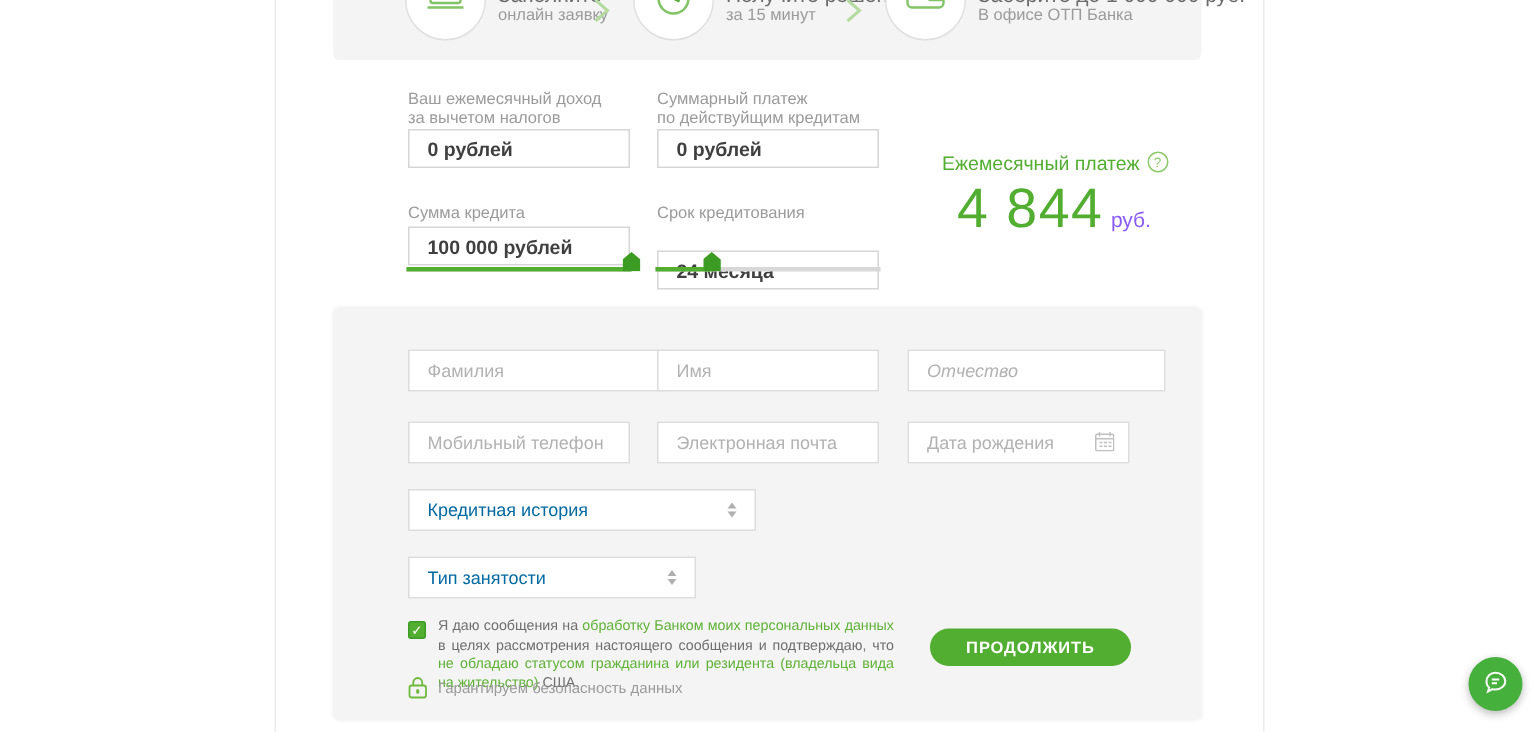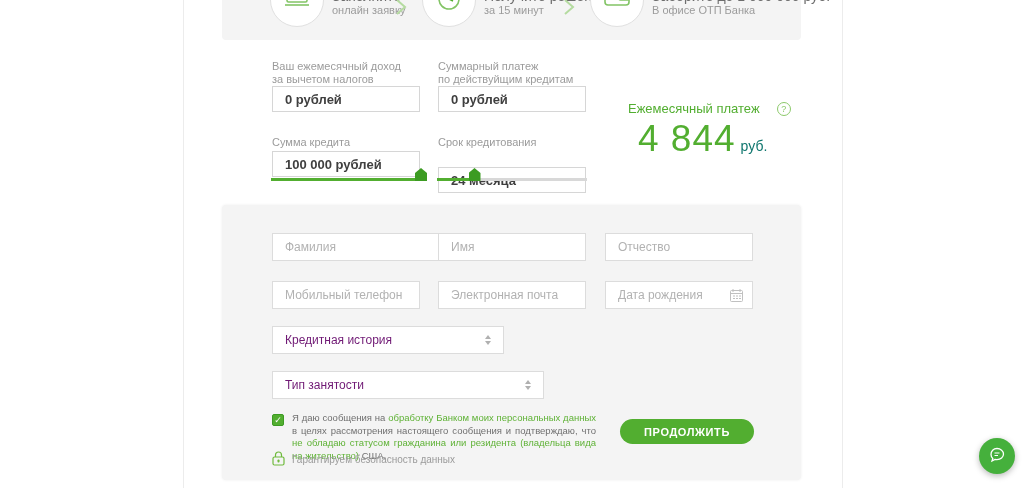--- a/index.html
+++ b/index.html
@@ -20,34 +20,34 @@
   .step-chevron{position:absolute;top:28px;}
 
   
   .calc-label{position:absolute;font-size:11px;line-height:13px;color:#9b9b9b;}
   .calc-input{position:absolute;width:148px;height:26px;border:1px solid #d6d6d6;background:#fff;
     font-size:13px;font-weight:bold;color:#3f3f3f;padding:0 0 0 12px;outline:none;}
   .slider{position:absolute;width:150px;height:3px;background:#d8d8d8;}
   .slider-fill{position:relative;height:3px;background:#52ae30;}
   .slider-handle{position:absolute;right:-6px;bottom:0;width:12px;height:13px;background:#3c9b22;
     clip-path:polygon(50% 0,100% 38%,100% 100%,0 100%,0 38%);}
-  .monthly-label{position:absolute;left:628px;top:101px;font-size:13px;color:#52ae30;display:flex;align-items:flex-end;gap:17px;}
+  .monthly-label{position:absolute;left:628px;top:101px;font-size:13px;color:#52ae30;display:flex;align-items:flex-start;gap:5px;}
   .q-icon{display:inline-flex;width:14px;height:14px;border:1px solid #8cc96a;border-radius:50%;
     color:#8cc96a;font-size:9px;align-items:center;justify-content:center;}
   .monthly-value{position:absolute;left:638px;top:118px;font-size:37px;color:#52ae30;letter-spacing:1px;}
-  .monthly-cur{font-size:14px;color:#0f766e;letter-spacing:0;margin-left:5px;}
+  .monthly-cur{font-size:14px;color:#8b5cf6;letter-spacing:0;margin-left:5px;}
 
   
   .form-panel{position:absolute;left:222px;top:205px;width:579px;height:275px;
     background:#f4f4f4;border-radius:4px;box-shadow:0 0 3px rgba(0,0,0,0.07);}
   .f-input{position:absolute;height:28px;border:1px solid #dcdcdc;background:#fff;
     font-size:12px;color:#555;padding:0 0 0 12px;outline:none;}
   .f-input::placeholder{color:#b2b2b2;opacity:1;}
   .f-select{position:absolute;height:28px;border:1px solid #dcdcdc;background:#fff;
-    display:flex;align-items:center;padding-left:12px;font-size:12px;color:#701a75;cursor:pointer;}
+    display:flex;align-items:center;padding-left:12px;font-size:12px;color:#0369a1;cursor:pointer;}
   .updown{position:absolute;right:12px;top:8px;display:flex;flex-direction:column;gap:2px;}
   .updown i{display:block;width:0;height:0;border-left:3px solid transparent;border-right:3px solid transparent;}
   .updown .up{border-bottom:4px solid #b0b0b0;}
   .updown .dn{border-top:4px solid #b0b0b0;}
   .cal-icon{position:absolute;right:10px;top:7px;}
 
   .consent{position:absolute;left:70px;top:207px;width:304px;font-size:9.5px;line-height:12.5px;
     color:#6f6f6f;text-align:justify;}
   .consent a{color:#5fb236;text-decoration:none;cursor:pointer;}
   .checkbox{position:absolute;left:50px;top:209px;width:12px;height:12px;background:#52ae30;
@@ -158,21 +158,21 @@
   <div class="slider" style="left:437px;top:178px;">
     <div class="slider-fill" style="width: 25%;">
       <div class="slider-handle"></div>
     </div>
   </div>
 
   <div class="form-panel">
 
     <input class="f-input" style="left: 50px; top: 28px; width: 176px;" placeholder="Фамилия">
     <input class="f-input" style="left: 216px; top: 28px; width: 148px;" placeholder="Имя">
-    <input class="f-input" style="left: 383px; top: 28px; width: 148px;" placeholder="Отчество">
+    <input class="f-input" style="left: 383px; top: 28px; width: 172px; font-style: italic;" placeholder="Отчество">
 
     <input class="f-input" style="left: 50px; top: 76px; width: 148px;" placeholder="Мобильный телефон">
     <input class="f-input" style="left: 216px; top: 76px; width: 148px;" placeholder="Электронная почта">
     <div style="position:absolute;left:383px;top:76px;width:148px;">
       <input class="f-input" style="left: 0px; top: 0px; width: 148px;" placeholder="Дата рождения">
       <span class="cal-icon">
         <svg width="13" height="13" viewBox="0 0 13 13" fill="none">
           <rect x="0.5" y="1.5" width="12" height="11" rx="1" stroke="#c0c0c0"></rect>
           <path d="M0.5 4.5h12" stroke="#c0c0c0"></path>
           <path d="M3 0v3M10 0v3" stroke="#c0c0c0"></path>
@@ -182,21 +182,21 @@
     </div>
 
     <div class="f-select" style="left:50px;top:121px;width:232px;">
       <span>Кредитная история</span>
       <span class="updown">
           <i class="up"></i>
           <i class="dn"></i>
         </span>
     </div>
 
-    <div class="f-select" style="left:50px;top:166px;width:272px;">
+    <div class="f-select" style="left:50px;top:166px;width:192px;">
       <span>Тип занятости</span>
       <span class="updown">
           <i class="up"></i>
           <i class="dn"></i>
         </span>
     </div>
 
     <div class="checkbox">✓</div>
     <div class="consent"><span>Я даю сообщения на </span><a>обработку Банком моих персональных данных</a><span> в целях рассмотрения настоящего сообщения и подтверждаю, что </span><a>не обладаю статусом гражданина или резидента (владельца вида на жительство)</a><span> США.</span></div>
 

